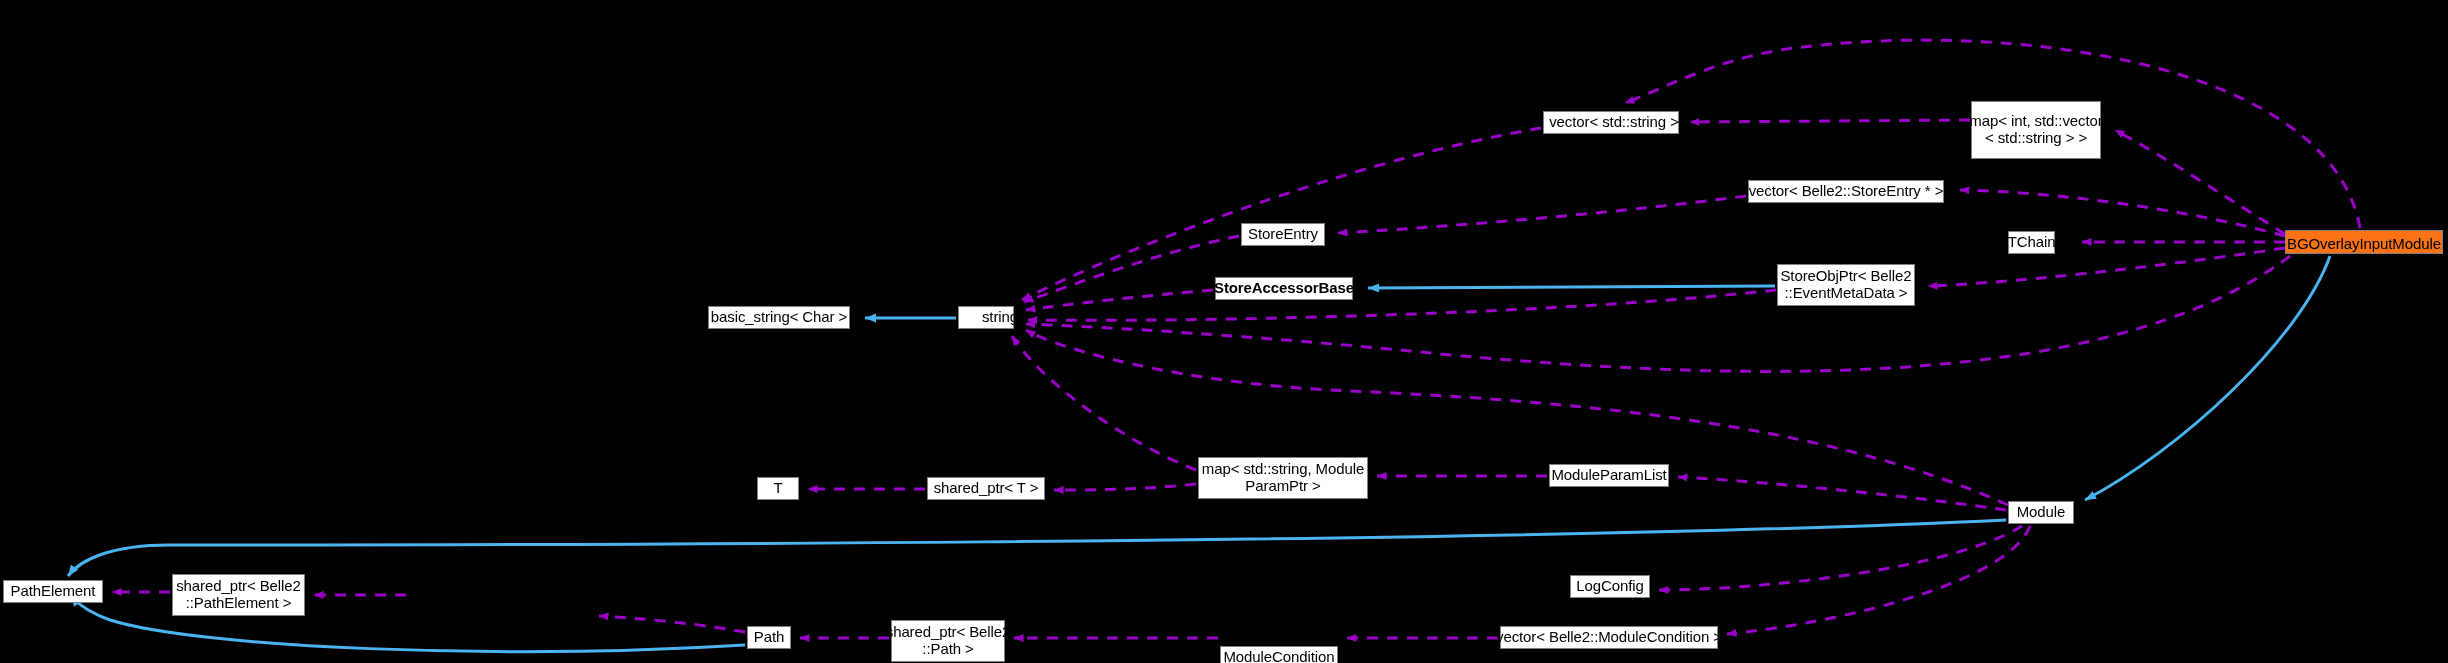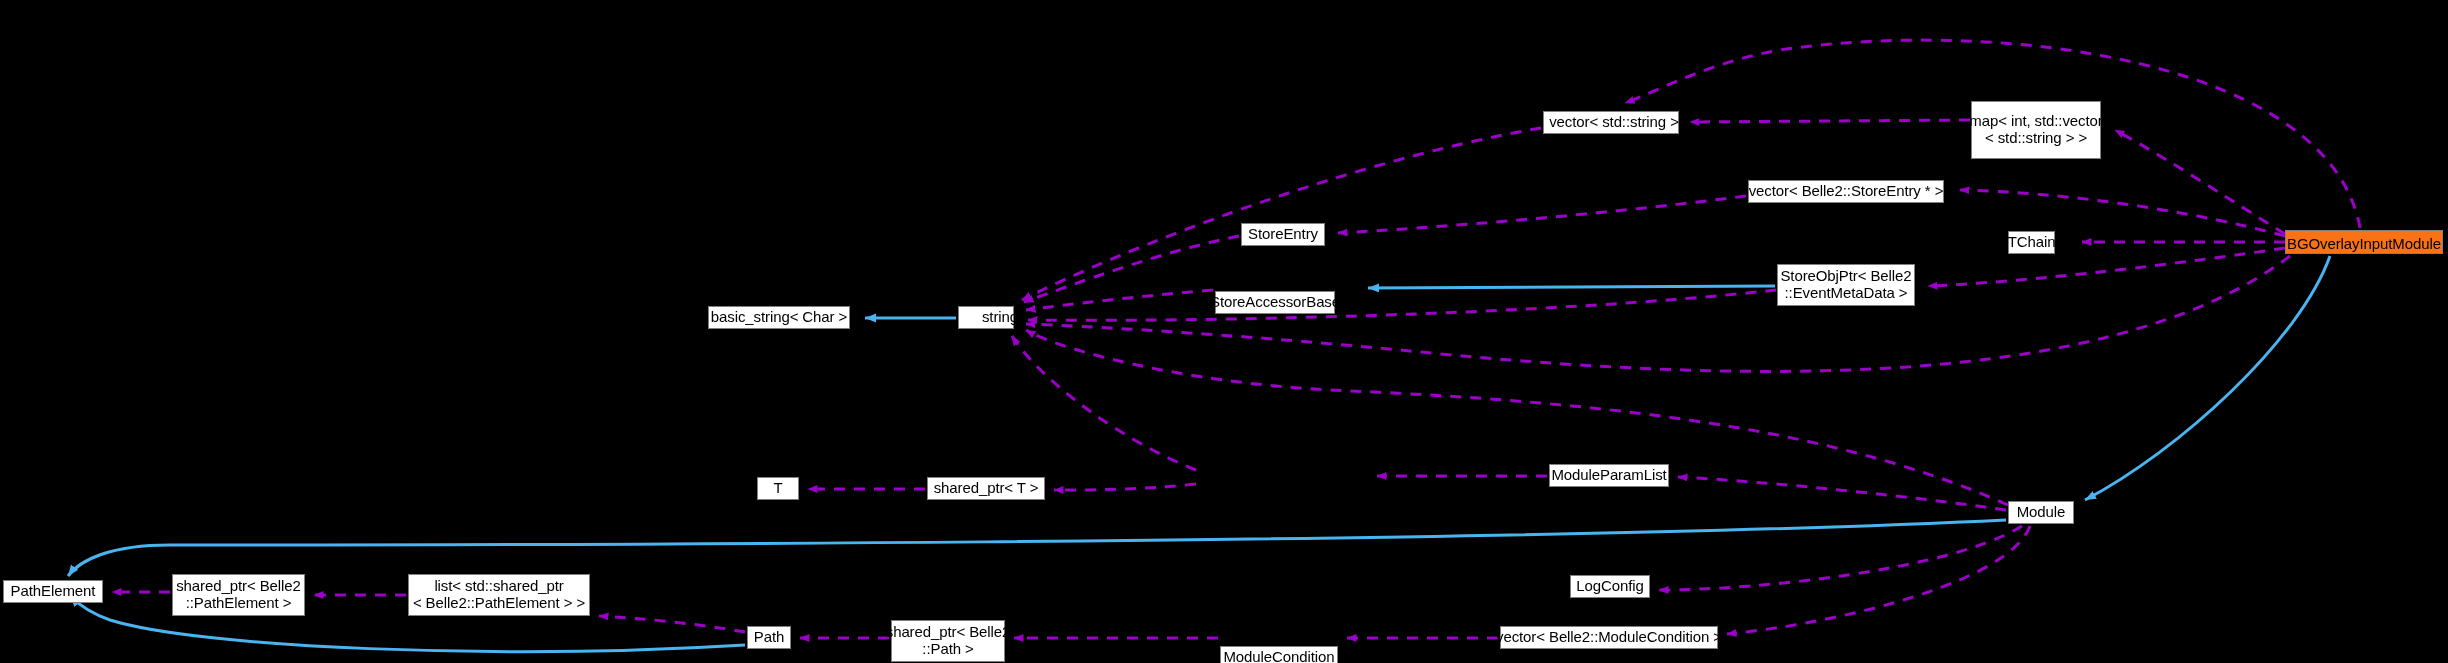--- a/index.html
+++ b/index.html
@@ -131,33 +131,33 @@
     </g>
   </svg>
 
   <div class="node highlight" style="left: 2285px; top: 230px; width: 158px; height: 24px;"><span class="node-label">BGOverlayInputModule</span></div>
   <div class="node" style="left: 1543px; top: 111px; width: 136px; height: 23px; padding-left: 6px;"><span class="node-label">vector&lt; std::string &gt;</span></div>
   <div class="node" style="left: 1971px; top: 101px; width: 130px; height: 58px;"><span class="node-label">map&lt; int, std::vector
 &lt; std::string &gt; &gt;</span></div>
   <div class="node" style="left: 1748px; top: 180px; width: 196px; height: 23px;"><span class="node-label">vector&lt; Belle2::StoreEntry * &gt;</span></div>
   <div class="node" style="left: 1241px; top: 223px; width: 84px; height: 23px;"><span class="node-label">StoreEntry</span></div>
   <div class="node" style="left: 2008px; top: 231px; width: 47px; height: 23px;"><span class="node-label">TChain</span></div>
-  <div class="node" style="left: 1215px; top: 291px; width: 120px; height: 23px;"><span class="node-label">StoreAccessorBase</span></div>
+  <div class="node" style="left: 1215px; top: 277px; width: 138px; height: 23px; font-weight: bold;"><span class="node-label">StoreAccessorBase</span></div>
   <div class="node" style="left: 1777px; top: 264px; width: 138px; height: 42px;"><span class="node-label">StoreObjPtr&lt; Belle2
 ::EventMetaData &gt;</span></div>
   <div class="node" style="left: 708px; top: 306px; width: 142px; height: 23px;"><span class="node-label">basic_string&lt; Char &gt;</span></div>
   <div class="node" style="left: 958px; top: 306px; width: 56px; height: 23px; padding-left: 28px;"><span class="node-label">string</span></div>
   <div class="node" style="left: 757px; top: 477px; width: 42px; height: 23px;"><span class="node-label">T</span></div>
   <div class="node" style="left: 927px; top: 477px; width: 118px; height: 23px;"><span class="node-label">shared_ptr&lt; T &gt;</span></div>
+  <div class="node" style="left: 1198px; top: 457px; width: 170px; height: 42px;"><span class="node-label">map&lt; std::string, Module
+ParamPtr &gt;</span></div>
   <div class="node" style="left: 1549px; top: 464px; width: 120px; height: 23px;"><span class="node-label">ModuleParamList</span></div>
   <div class="node" style="left: 2008px; top: 501px; width: 66px; height: 23px;"><span class="node-label">Module</span></div>
   <div class="node" style="left: 3px; top: 580px; width: 100px; height: 23px;"><span class="node-label">PathElement</span></div>
   <div class="node" style="left: 172px; top: 574px; width: 133px; height: 42px;"><span class="node-label">shared_ptr&lt; Belle2
 ::PathElement &gt;</span></div>
-  <div class="node" style="left: 408px; top: 574px; width: 182px; height: 42px;"><span class="node-label">list&lt; std::shared_ptr
-&lt; Belle2::PathElement &gt; &gt;</span></div>
   <div class="node" style="left: 1570px; top: 575px; width: 80px; height: 23px;"><span class="node-label">LogConfig</span></div>
   <div class="node" style="left: 747px; top: 626px; width: 44px; height: 23px;"><span class="node-label">Path</span></div>
   <div class="node" style="left: 891px; top: 620px; width: 114px; height: 42px;"><span class="node-label">shared_ptr&lt; Belle2
 ::Path &gt;</span></div>
   <div class="node" style="left: 1220px; top: 626px; width: 118px; height: 23px; margin-top: 20px;"><span class="node-label">ModuleCondition</span></div>
   <div class="node" style="left: 1500px; top: 626px; width: 218px; height: 23px;"><span class="node-label">vector&lt; Belle2::ModuleCondition &gt;</span></div>
 </div>
 
 </body></html>

